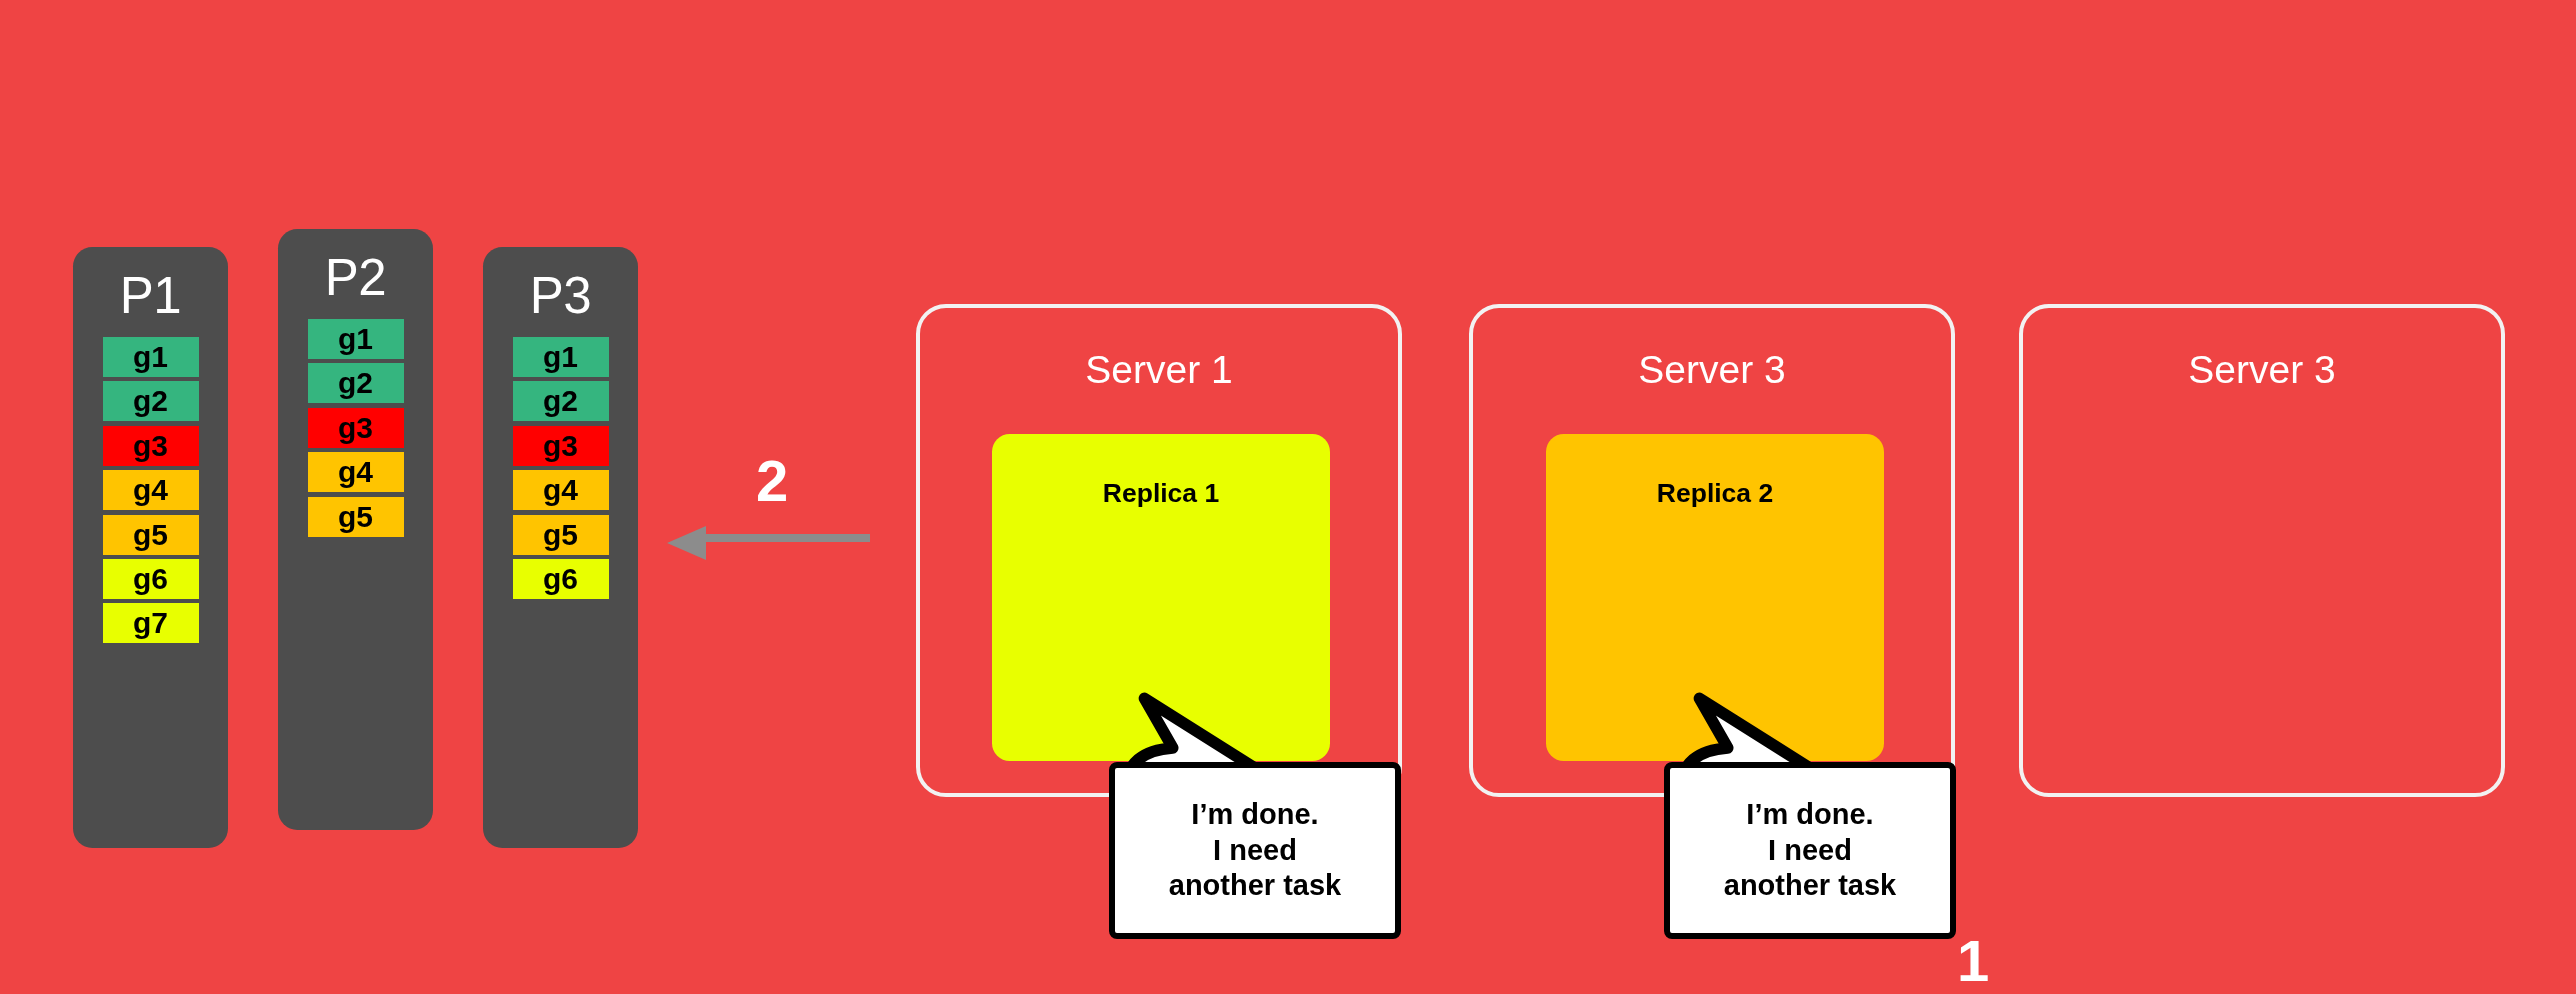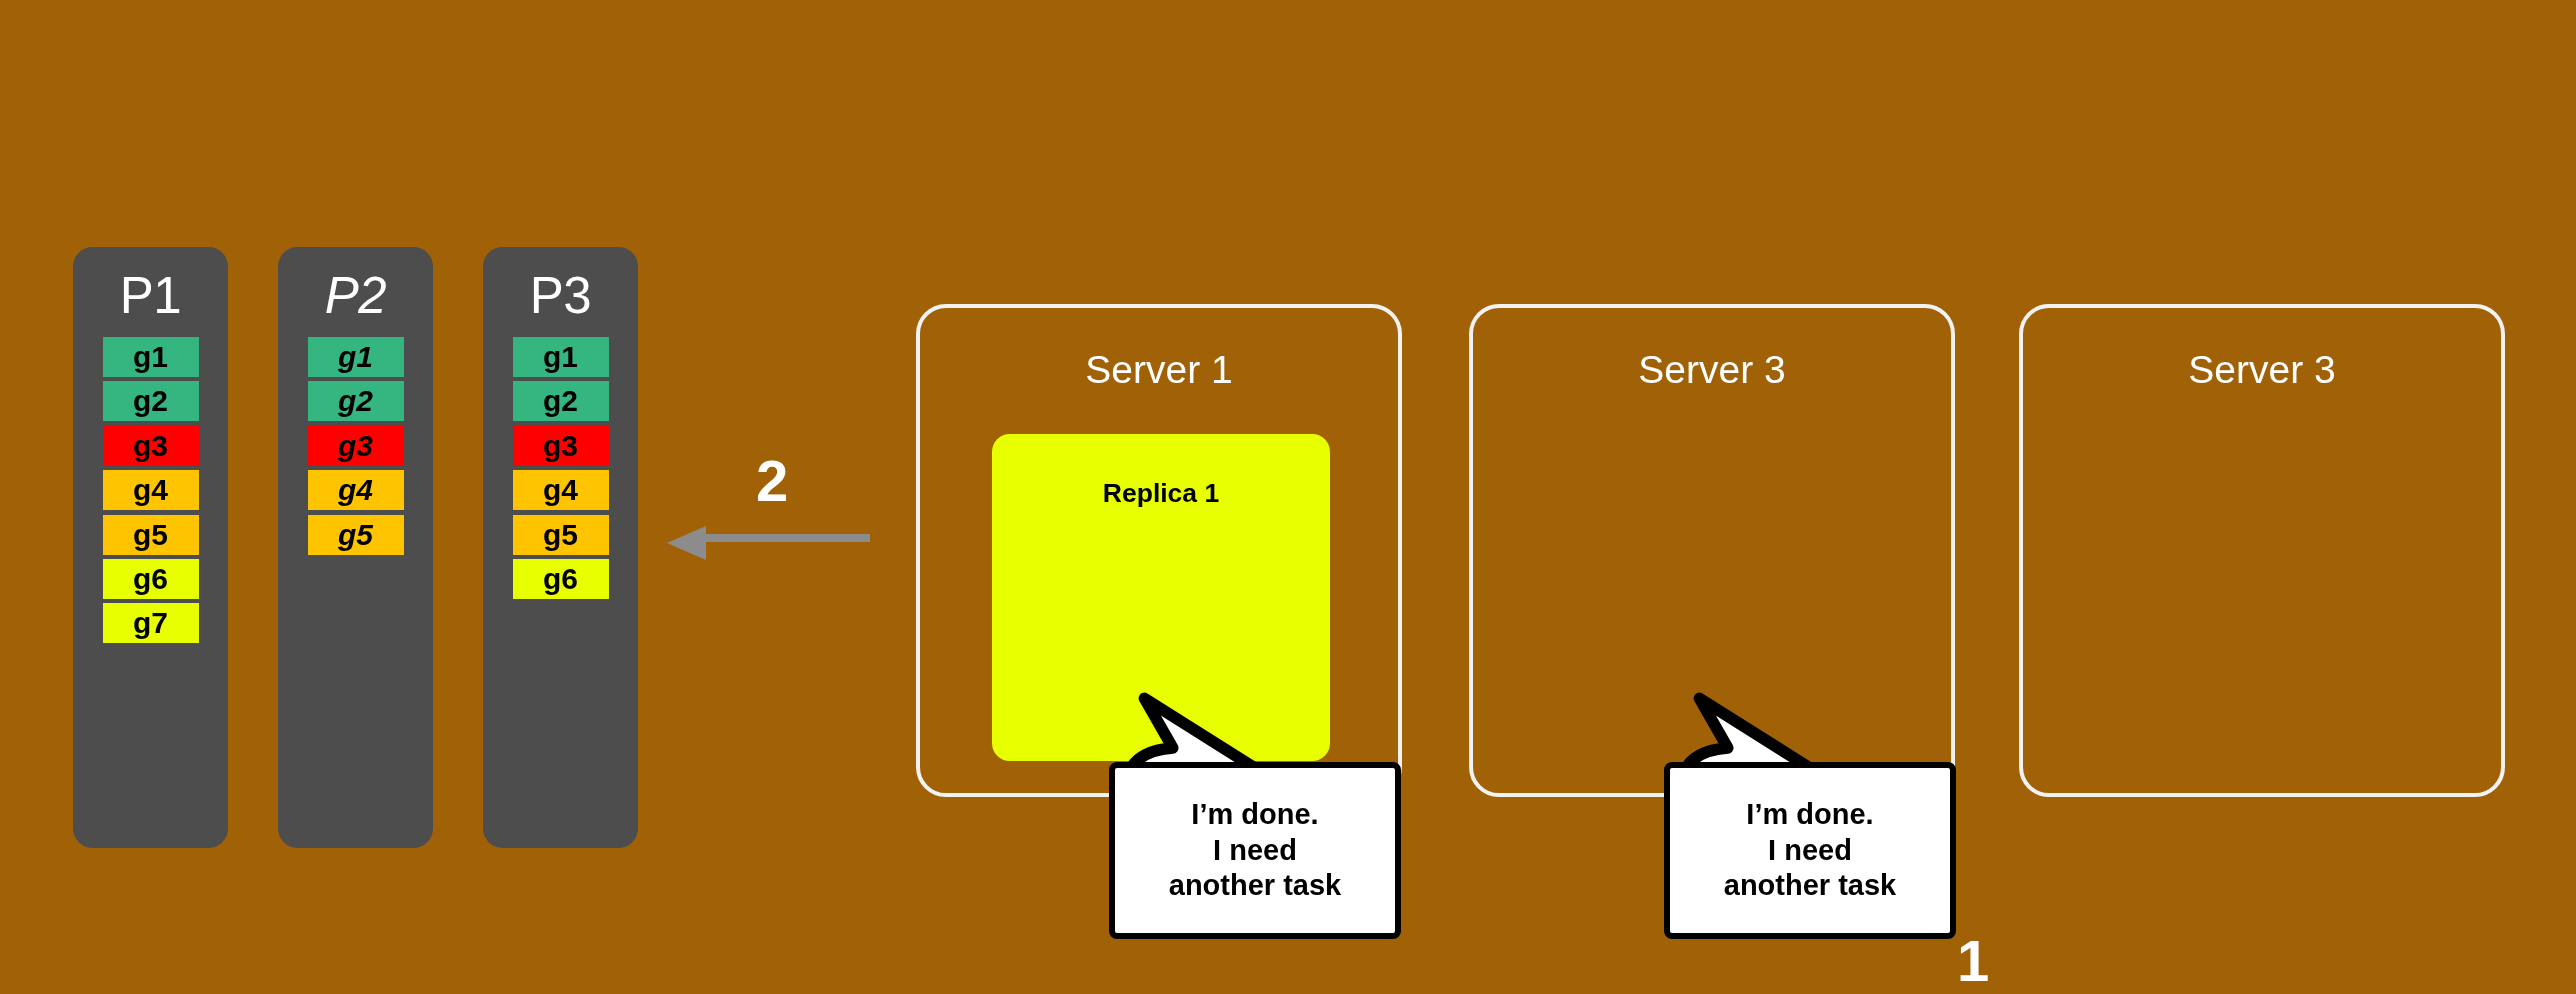--- a/index.html
+++ b/index.html
@@ -4,21 +4,21 @@
 <style>
   html, body {
     margin: 0;
     padding: 0;
     background: #333333;
   }
   #stage {
     position: relative;
     width: 2576px;
     height: 994px;
-    background: #a16207;
+    background: #ef4444;
     overflow: hidden;
     font-family: "Liberation Sans", sans-serif;
   }
 
   
   .partition {
     position: absolute;
     background: #4d4d4d;
     border-radius: 19.4px;
     display: flex;
@@ -157,21 +157,21 @@
     <div class="partition-title">P1</div>
     <div class="chip" style="background:#35b57f;">g1</div>
     <div class="chip" style="background:#35b57f;">g2</div>
     <div class="chip" style="background:#ff0000;">g3</div>
     <div class="chip" style="background:#ffc400;">g4</div>
     <div class="chip" style="background:#ffc400;">g5</div>
     <div class="chip" style="background:#e8ff00;">g6</div>
     <div class="chip" style="background:#e8ff00;">g7</div>
   </div>
 
-  <div class="partition" id="partition-1" style="left:278px; top:247px; width:155px; height:601px;font-style:italic;">
+  <div class="partition" id="partition-1" style="left:278px; top:229px; width:155px; height:601px;">
     <div class="partition-title">P2</div>
     <div class="chip" style="background:#35b57f;">g1</div>
     <div class="chip" style="background:#35b57f;">g2</div>
     <div class="chip" style="background:#ff0000;">g3</div>
     <div class="chip" style="background:#ffc400;">g4</div>
     <div class="chip" style="background:#ffc400;">g5</div>
   </div>
 
   <div class="partition" id="partition-2" style="left:483px; top:247px; width:155px; height:601px;">
     <div class="partition-title">P3</div>
@@ -201,20 +201,23 @@
   </svg>
   <div class="bubble" style="left:1109px; top:762px; width:292px; height:177px;">
     <div class="bubble-line">I’m done.</div>
     <div class="bubble-line">I need</div>
     <div class="bubble-line">another task</div>
   </div>
 
   <div class="server" style="left:1469px; top:304px; width:486px; height:493px;">
     <div class="server-title">Server 3</div>
   </div>
+  <div class="replica" style="left:1546px; top:434px; width:338px; height:327px; background:#ffc400;">
+    <div class="replica-label">Replica 2</div>
+  </div>
 
   <svg class="bubble-tail" style="left:1664px; top:677px;" width="186" height="133" viewBox="0 0 210 150">
     <path d="M 18 130 C 18 96 40 82 72 80 L 40 24 L 170 106 L 200 106 L 200 150 L 18 150 Z" fill="#ffffff" stroke="#000000" stroke-width="13" stroke-linejoin="round"></path>
   </svg>
   <div class="bubble" style="left:1664px; top:762px; width:292px; height:177px;">
     <div class="bubble-line">I’m done.</div>
     <div class="bubble-line">I need</div>
     <div class="bubble-line">another task</div>
   </div>
 

